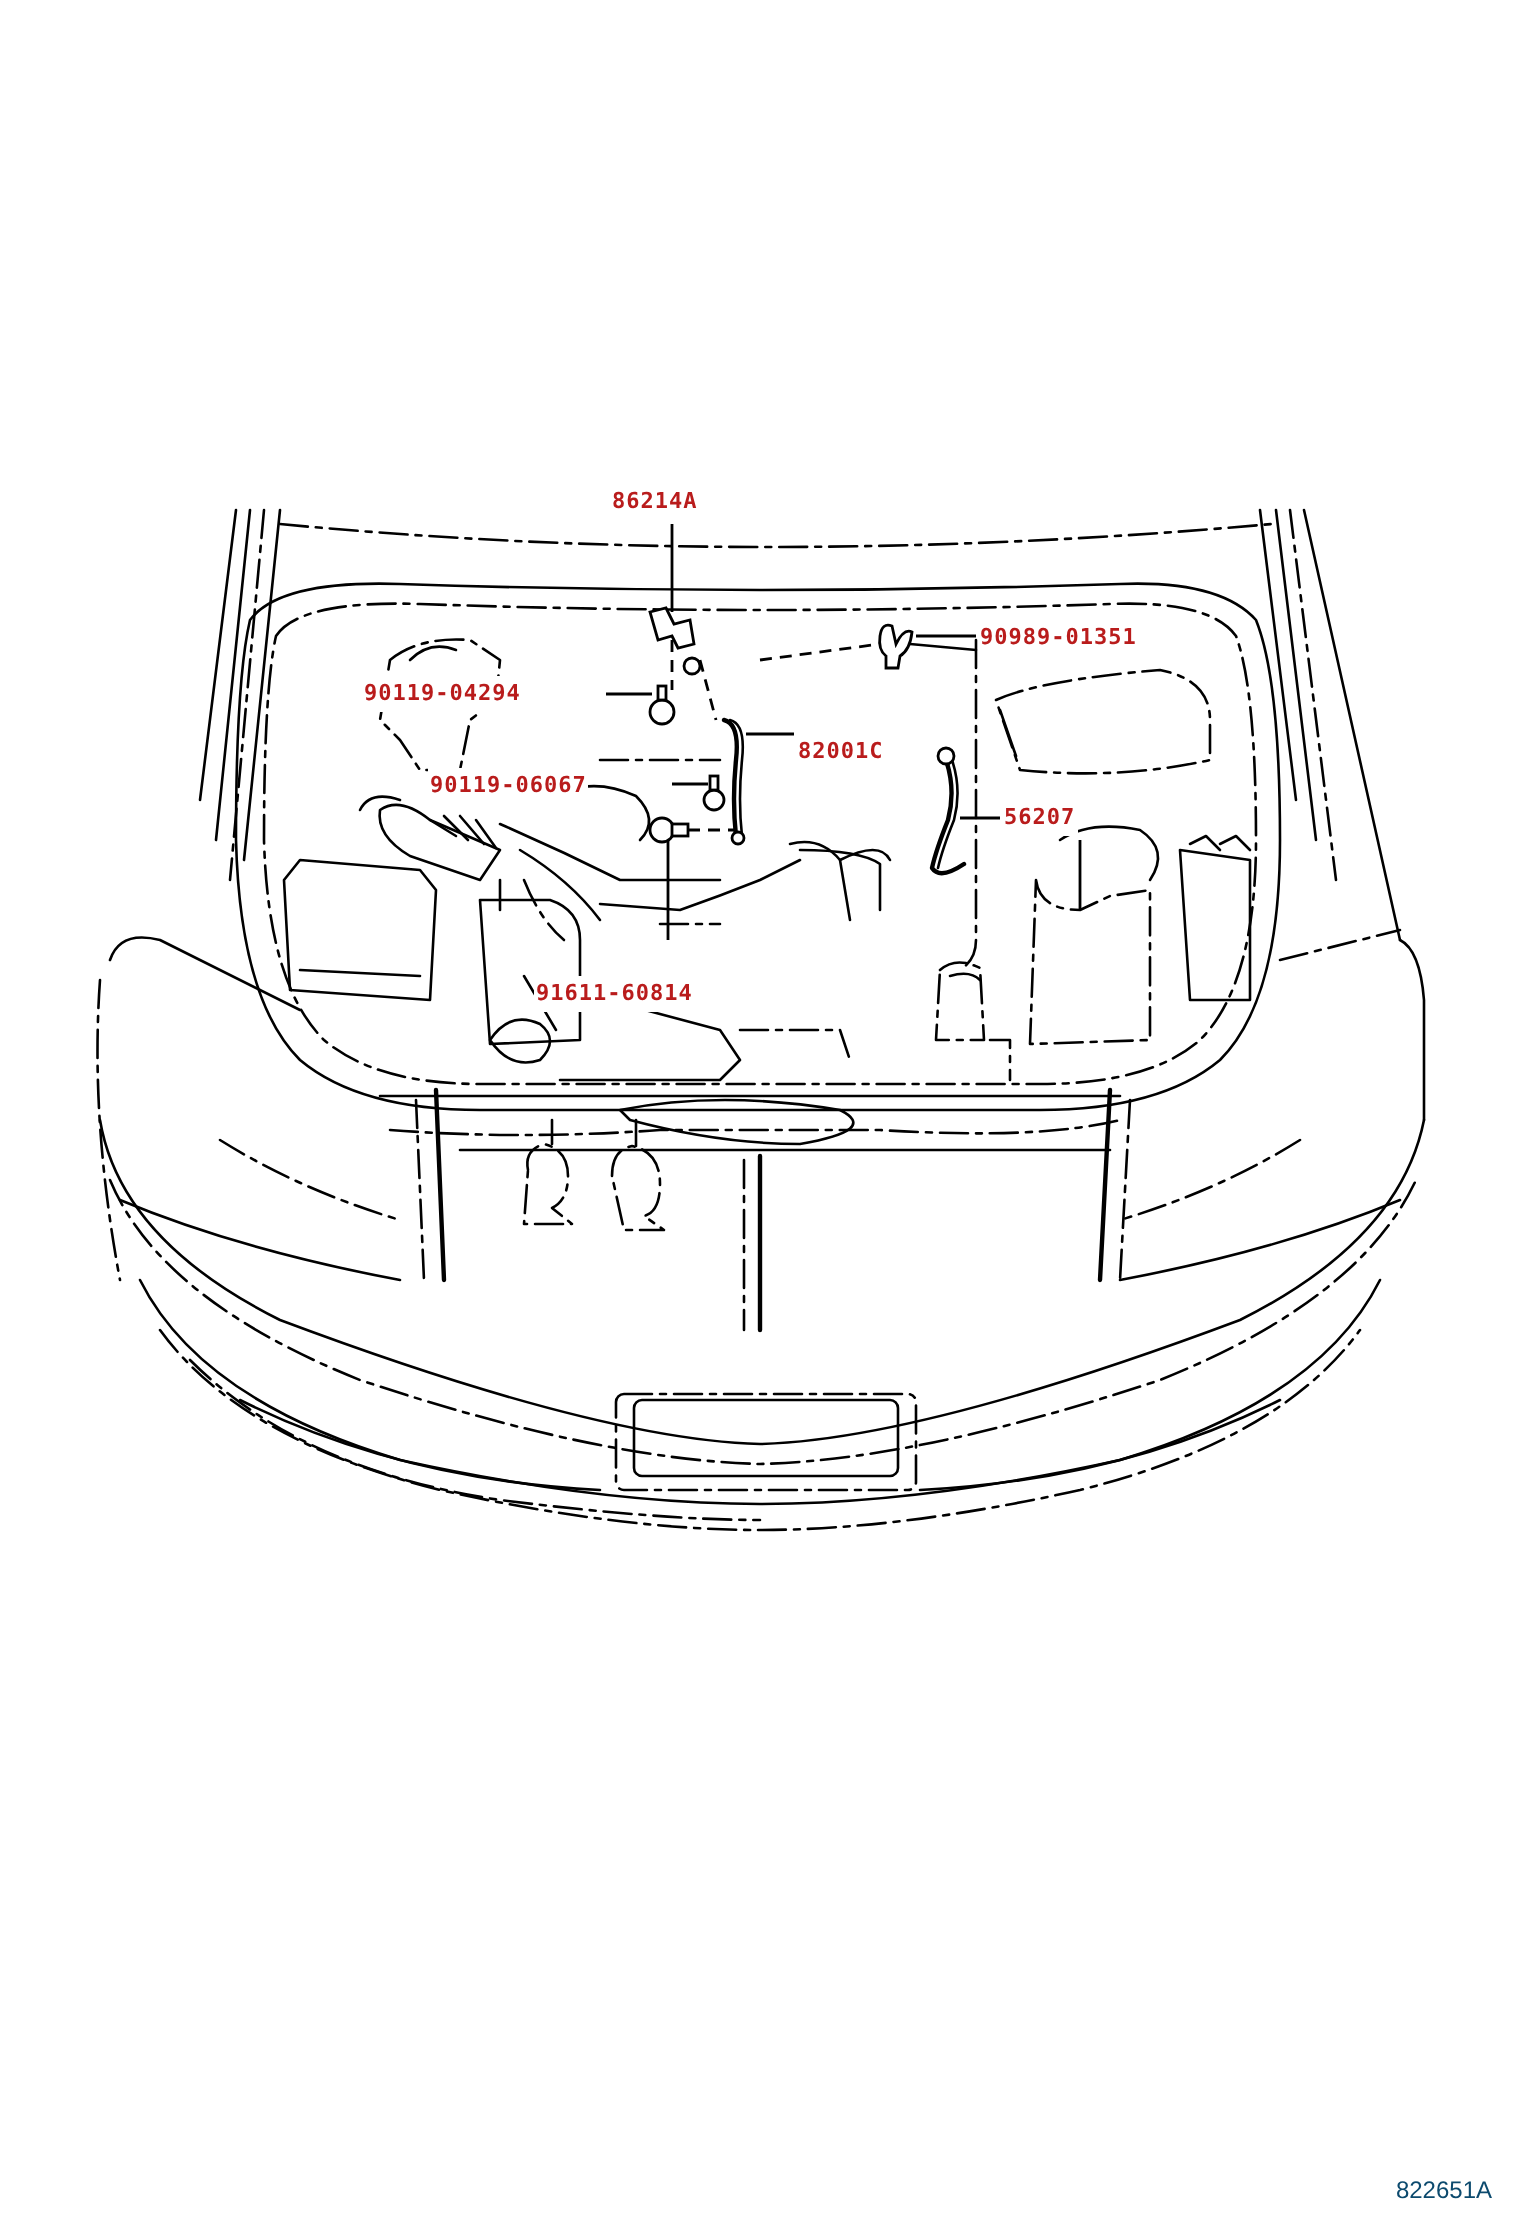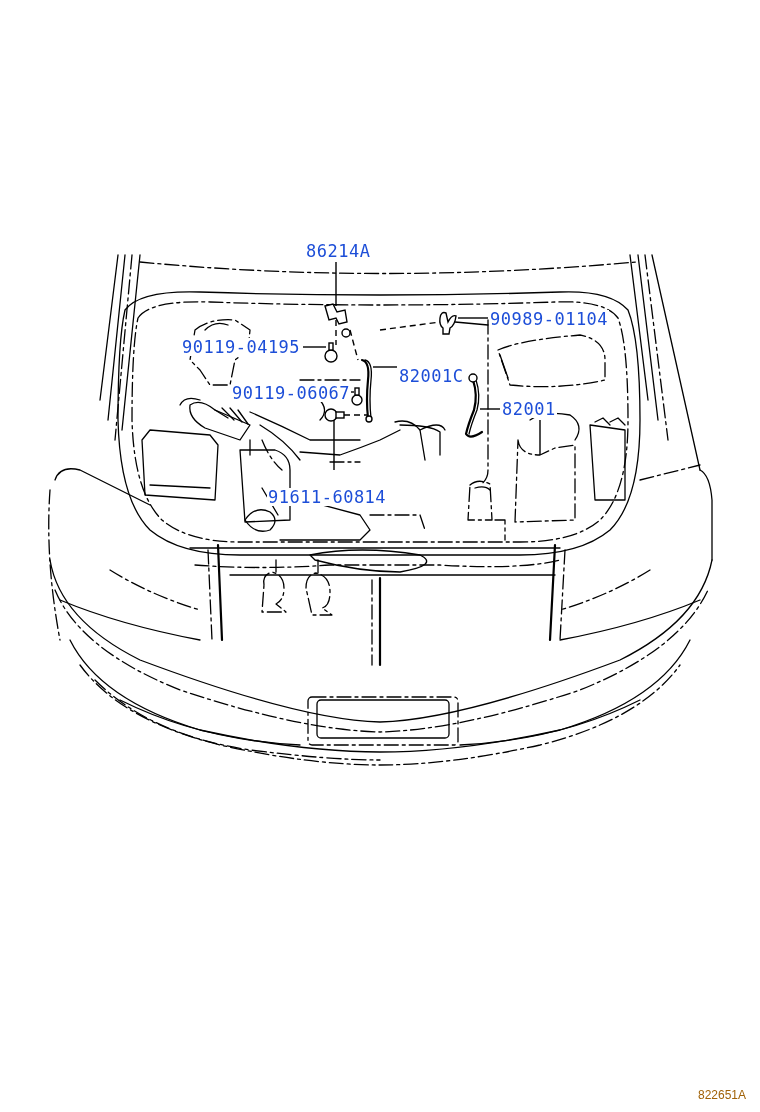--- a/index.html
+++ b/index.html
@@ -5,27 +5,27 @@
     html, body { margin: 0; padding: 0; background: #ffffff; }
     body { width: 760px; height: 1112px; position: relative; overflow: hidden; font-family: "DejaVu Sans Mono", monospace; }
     #diagram { position: absolute; left: 0; top: 0; width: 760px; height: 1112px; }
     .ln { fill: none; stroke: #000; stroke-width: 1.3; stroke-linejoin: round; stroke-linecap: round; }
     .dash { stroke-dasharray: 14 4 3 4; }
     .sdash { stroke-dasharray: 6 4; }
     .thick { stroke-width: 2.2; }
     .lead { fill: none; stroke: #000; stroke-width: 1.4; }
     .part { fill: #fff; stroke: #000; stroke-width: 1.4; }
     .label {
-      position: absolute; font-family: "DejaVu Sans Mono", monospace; font-weight: normal;
-      font-size: 17px; color: #1d4ed8; white-space: nowrap; background: #fff; line-height: 18px; padding: 0 1px;
+      position: absolute; font-family: "DejaVu Sans Mono", monospace; font-weight: bold;
+      font-size: 11px; color: #b91c1c; white-space: nowrap; background: #fff; line-height: 18px; padding: 0 1px;
       letter-spacing: 0.5px;
     }
     .fig-id {
       position: absolute; right: 14px; bottom: 10px; font-family: "Liberation Sans", sans-serif;
-      font-size: 12px; color: #a16207;
+      font-size: 12px; color: #0c4a6e;
     }
   </style>
 </head>
 <body>
 
 <svg id="diagram" viewBox="0 0 760 1112" xmlns="http://www.w3.org/2000/svg">
 
   <g>
     <path class="ln" d="M118 255 L100 400"></path>
     <path class="ln" d="M125 255 L108 420"></path>
@@ -171,20 +171,20 @@
     <path class="lead" d="M480 409 L500 409"></path>
     <path class="lead" d="M334 420 L334 470"></path>
     <path class="lead" d="M540 420 L540 455"></path>
     <path class="lead sdash" d="M336 320 L336 345"></path>
     <path class="lead sdash" d="M350 330 L358 360"></path>
     <path class="lead sdash" d="M380 330 L440 322"></path>
   </g>
 </svg>
 
 <div class="label" style="left:305px; top:242px;">86214A</div>
-<div class="label" style="left:489px; top:310px;">90989-01104</div>
-<div class="label" style="left:181px; top:338px;">90119-04195</div>
+<div class="label" style="left:489px; top:310px;">90989-01351</div>
+<div class="label" style="left:181px; top:338px;">90119-04294</div>
 <div class="label" style="left:398px; top:367px;">82001C</div>
-<div class="label" style="left:231px; top:384px;">90119-06067</div>
-<div class="label" style="left:501px; top:400px;">82001</div>
+<div class="label" style="left:214px; top:384px;">90119-06067</div>
+<div class="label" style="left:501px; top:400px;">56207</div>
 <div class="label" style="left:267px; top:488px;">91611-60814</div>
 
 <div class="fig-id">822651A</div>
 
 </body></html>

